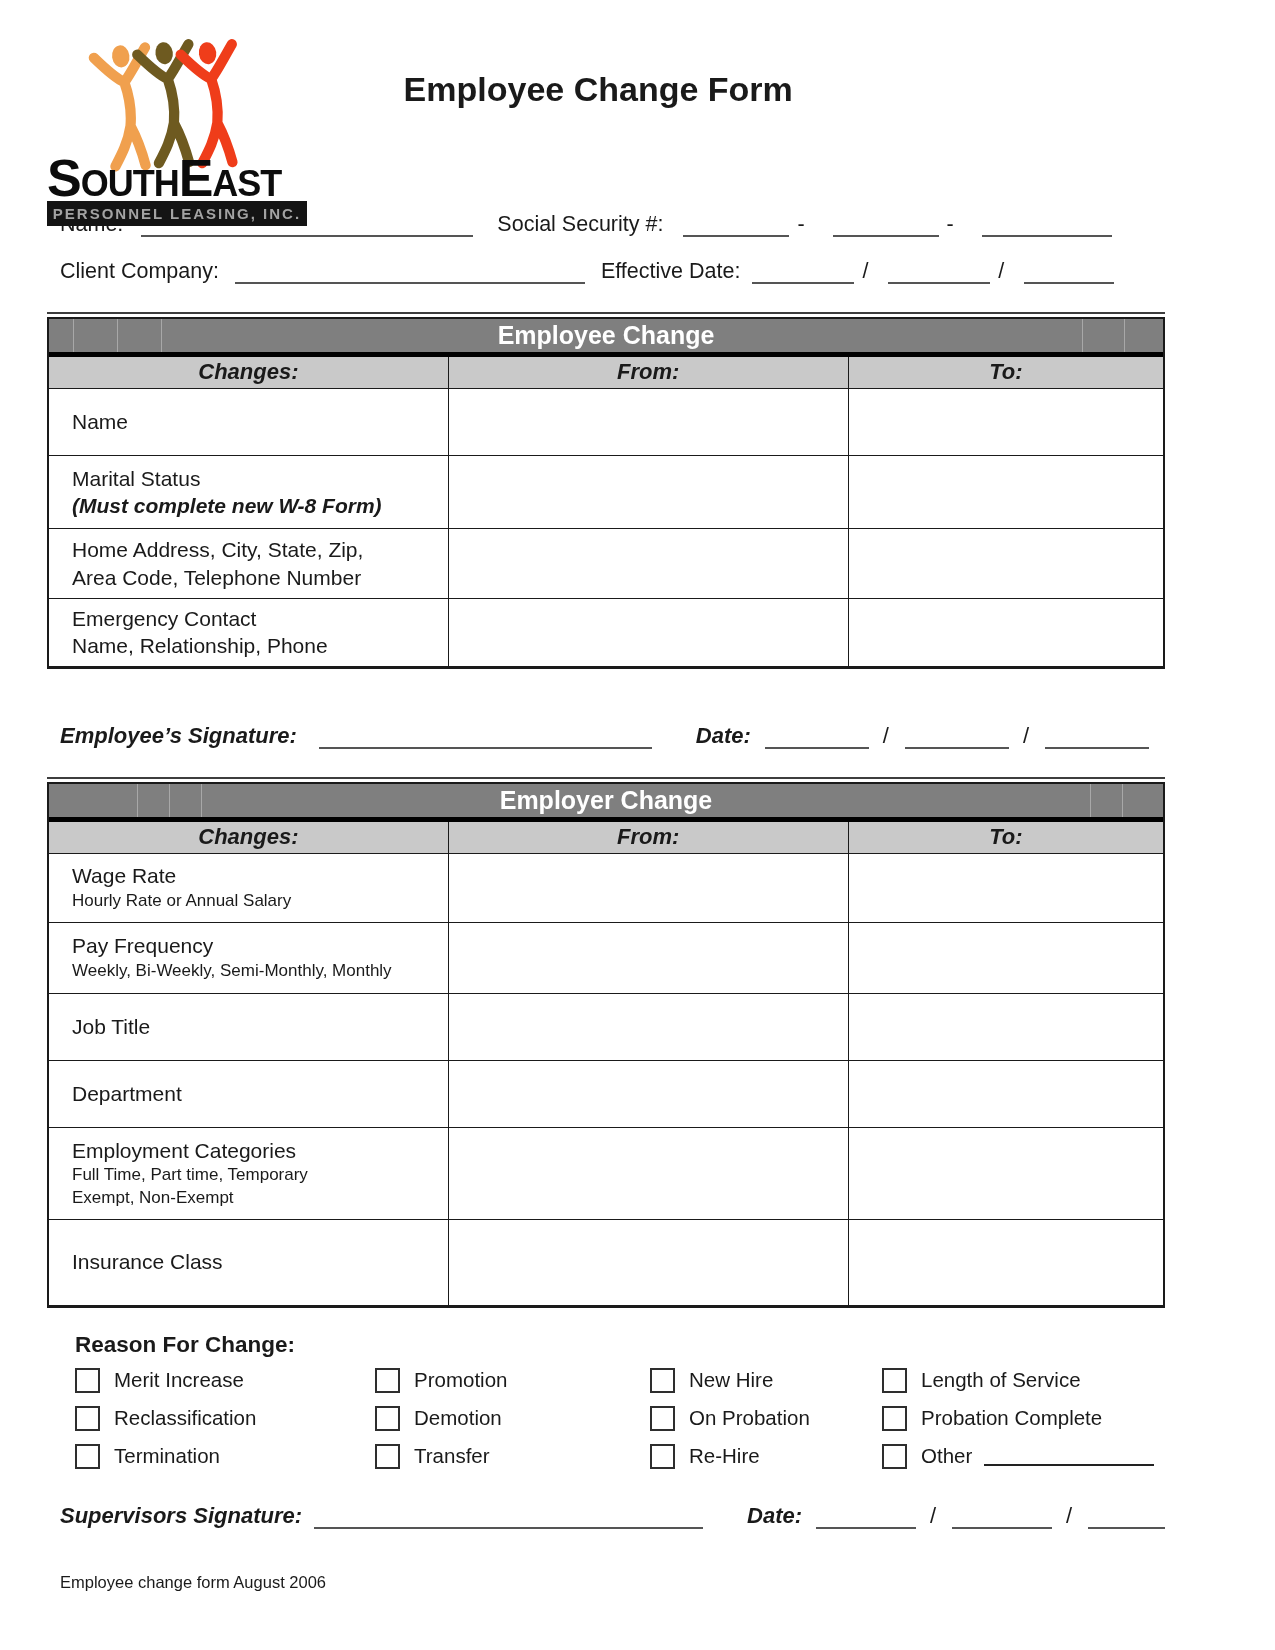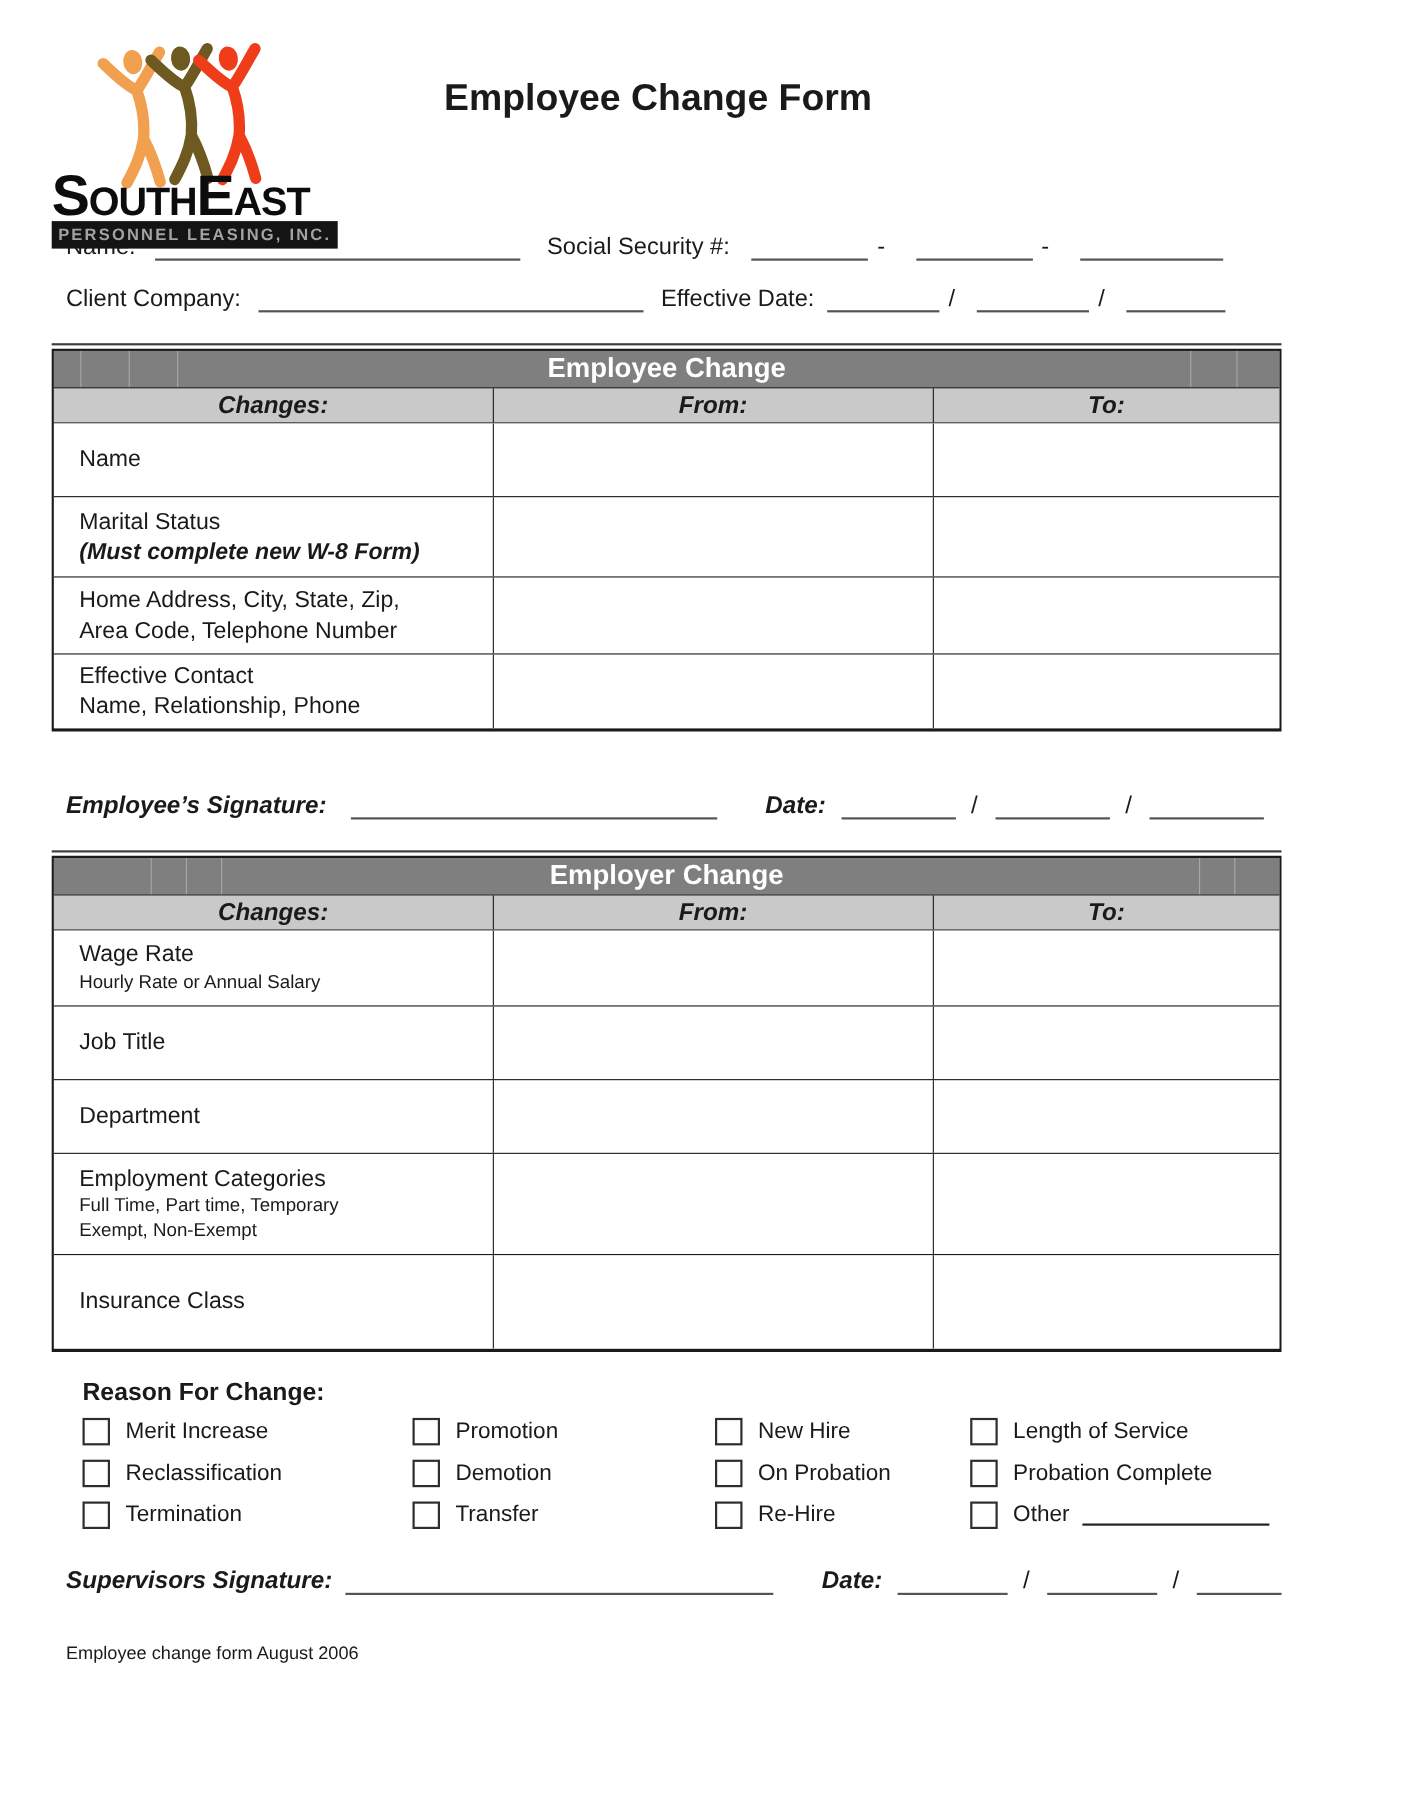--- a/index.html
+++ b/index.html
@@ -39,21 +39,21 @@
   .u-date3 { width: 90px; }
 
   
   .table-wrap { margin-top: 28px; border-top: 2px solid #3d3d3d; padding-top: 3px; }
   .ctable { border: 2px solid #1a1a1a; border-bottom-width: 3px; }
   .bar { position: relative; height: 33px; line-height: 33px; text-align: center;
          background: var(--header-bar, #7F7F7F); color: #fff; font-weight: bold; font-size: 25px; }
   .tick { position: absolute; top: 0; height: 100%; width: 1px; background: rgba(255,255,255,0.32); }
   .thead { display: grid; grid-template-columns: 35.8% 35.9% 1fr;
            background: var(--subheader-bg, #C9C9C9);
-           border-top: 1px solid #000000; border-bottom: 1px solid #1a1a1a; }
+           border-top: 5px solid #000000; border-bottom: 1px solid #1a1a1a; }
   .hcell { text-align: center; font-weight: bold; font-style: italic; font-size: 22px; padding: 2px 0 3px; }
   .hcell + .hcell { border-left: 1px solid #1a1a1a; }
   .trow { display: grid; grid-template-columns: 35.8% 35.9% 1fr; background: #fff; }
   .trow + .trow { border-top: 1px solid #1a1a1a; }
   .cell { padding: 6px 23px; display: flex; flex-direction: column; justify-content: center; }
   .cell + .cell { border-left: 1px solid #1a1a1a; }
   .main { font-size: 21px; line-height: 1.3; }
   .sub-same { font-size: 21px; line-height: 1.3; }
   .sub-bi { font-size: 21px; font-weight: bold; font-style: italic; line-height: 1.3; }
   .sub-small { font-size: 17px; line-height: 1.35; }
@@ -170,21 +170,21 @@
         <div class="cell">
           <div class="main">Home Address, City, State, Zip,</div>
           <div class="sub-same">Area Code, Telephone Number</div>
         </div>
         <div class="cell"></div>
         <div class="cell"></div>
       </div>
 
       <div class="trow mh67">
         <div class="cell">
-          <div class="main">Effective Contact</div>
+          <div class="main">Emergency Contact</div>
           <div class="sub-same">Name, Relationship, Phone</div>
         </div>
         <div class="cell"></div>
         <div class="cell"></div>
       </div>
     </div>
   </div>
 
   <div class="sig-line sig-emp">
     <span class="sig-label">Employee’s Signature:</span>
@@ -215,20 +215,28 @@
 
       <div class="trow mh68">
         <div class="cell">
           <div class="main">Wage Rate</div>
           <div class="sub-small">Hourly Rate or Annual Salary</div>
         </div>
         <div class="cell"></div>
         <div class="cell"></div>
       </div>
 
+      <div class="trow mh71">
+        <div class="cell">
+          <div class="main">Pay Frequency</div>
+          <div class="sub-small">Weekly, Bi-Weekly, Semi-Monthly, Monthly</div>
+        </div>
+        <div class="cell"></div>
+        <div class="cell"></div>
+      </div>
 
       <div class="trow mh67">
         <div class="cell">
           <div class="main">Job Title</div>
         </div>
         <div class="cell"></div>
         <div class="cell"></div>
       </div>
 
       <div class="trow mh67">

